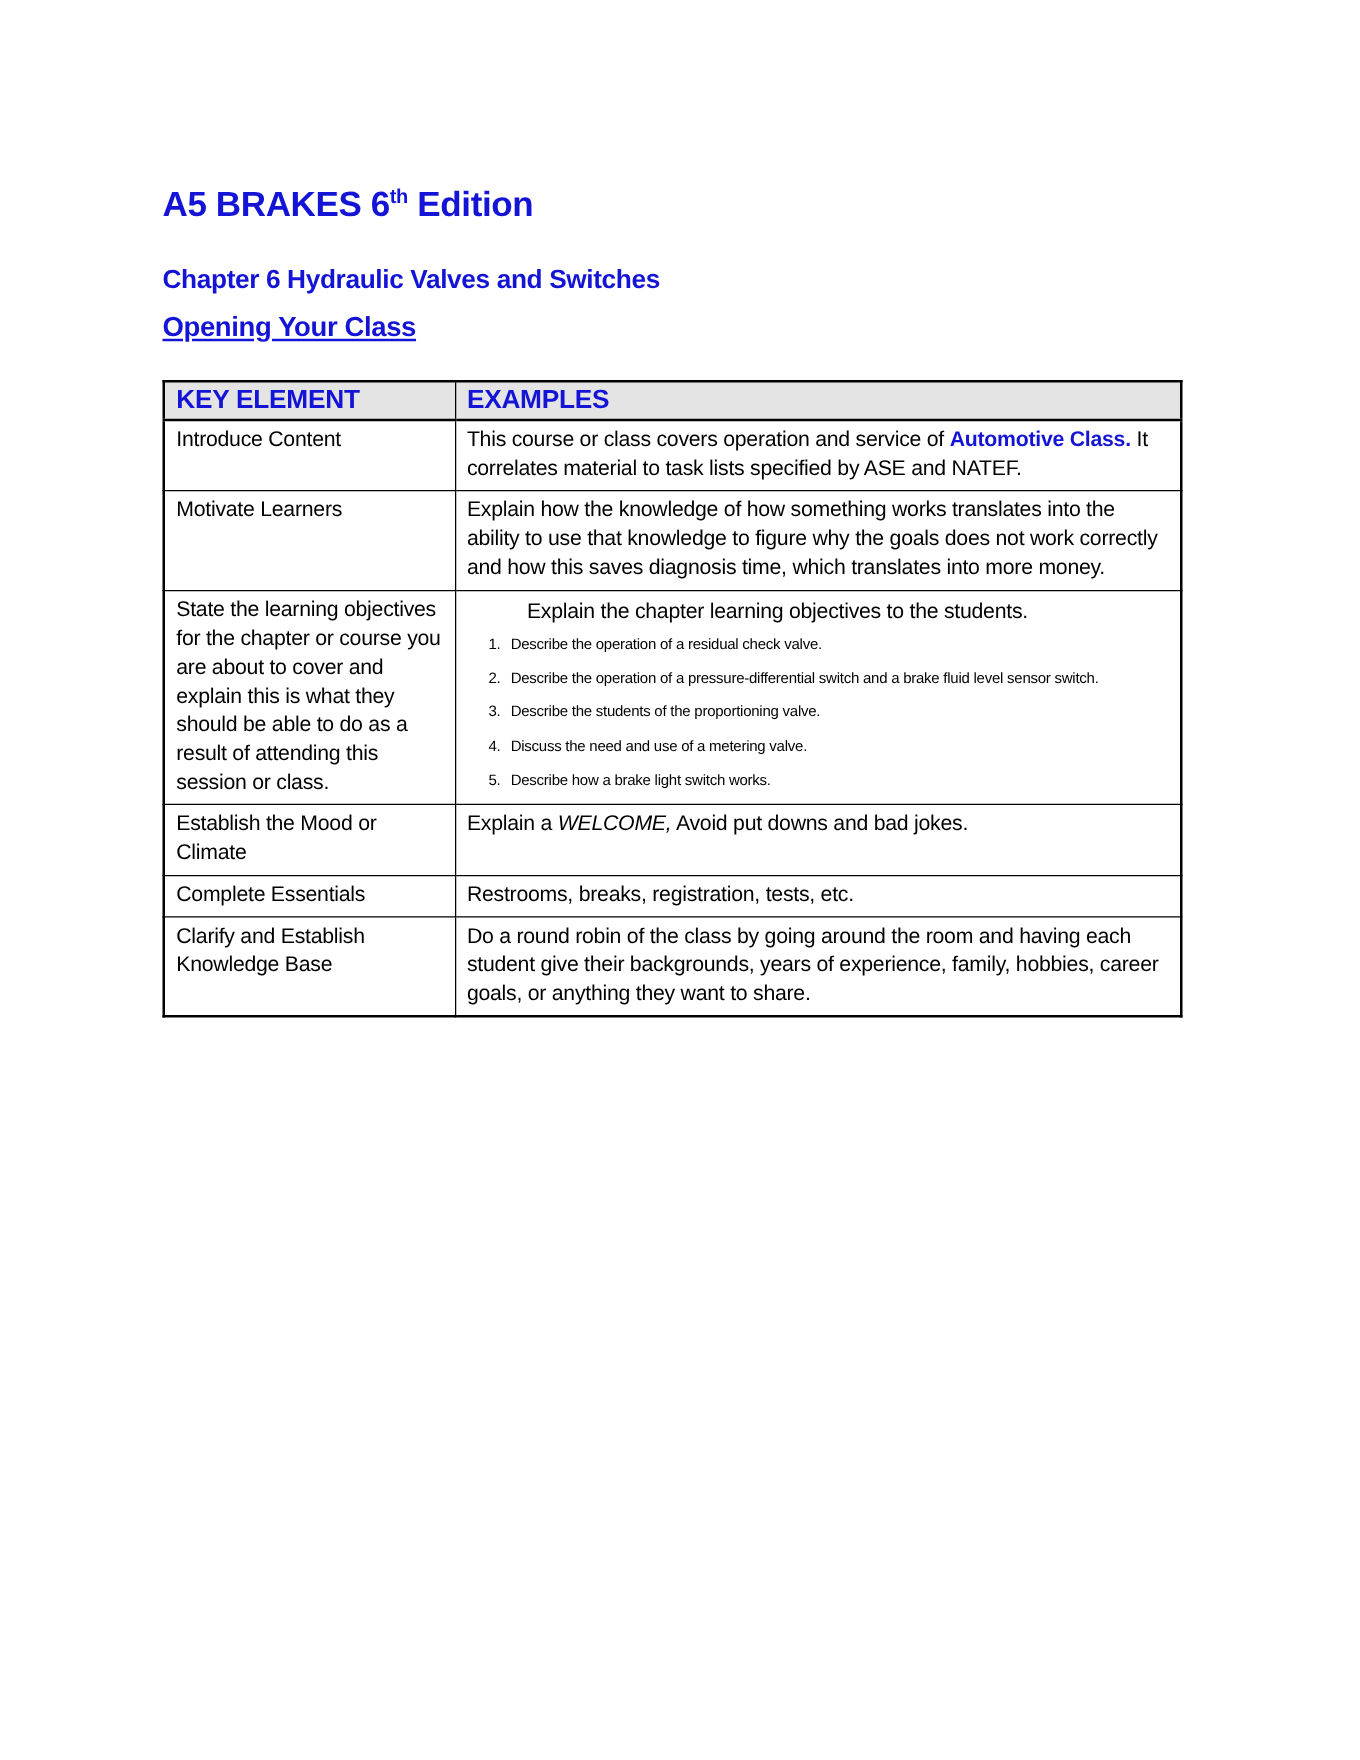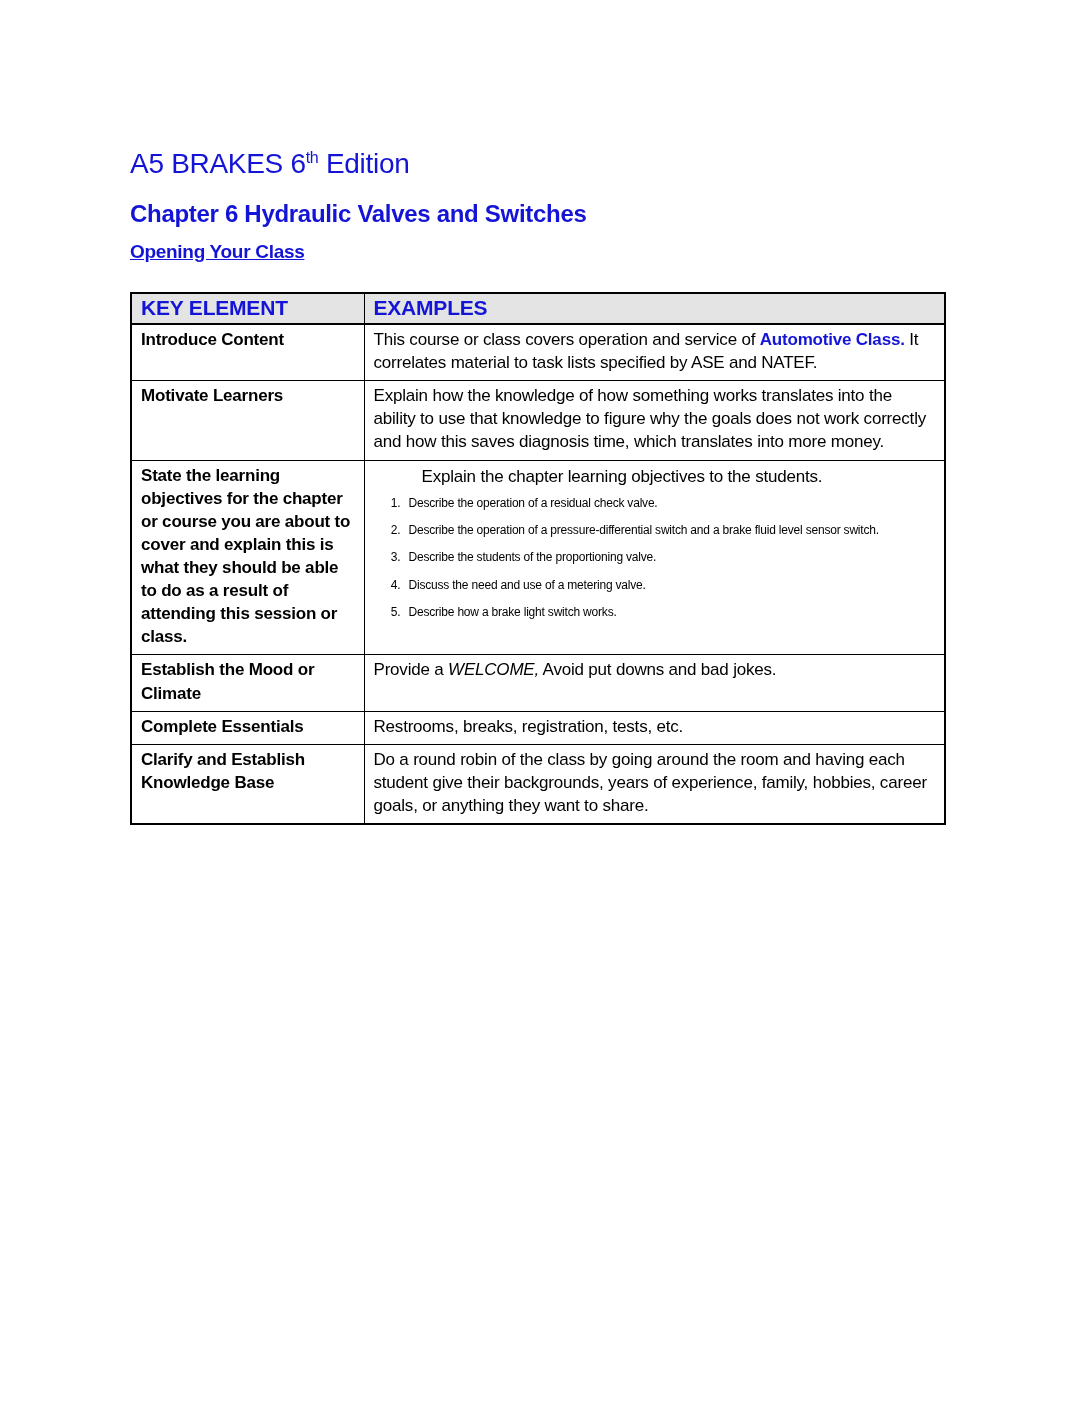--- a/index.html
+++ b/index.html
@@ -12,39 +12,39 @@
     overflow: hidden;
   }
   .page {
     width: 1088px;
     height: 1408px;
     padding: 148px 133px 0 130px;
   }
   .doc-title {
     color: var(--accent, #1414d6);
     font-size: 28px;
-    font-weight: normal;
+    font-weight: bold;
     letter-spacing: -0.3px;
-    margin-bottom: 20px;
+    margin-bottom: 32px;
   }
   .doc-title sup {
     font-size: 16px;
     vertical-align: super;
     line-height: 0;
   }
   .chapter-heading {
     color: var(--accent, #1414d6);
-    font-size: 24px;
+    font-size: 21px;
     font-weight: bold;
     letter-spacing: -0.3px;
     margin-bottom: 13px;
   }
   .section-heading {
     color: var(--accent, #1414d6);
-    font-size: 19px;
+    font-size: 22px;
     font-weight: bold;
     letter-spacing: -0.3px;
     text-decoration: underline;
     margin-bottom: 29px;
   }
   table.key-table {
     border-collapse: collapse;
     width: 816px;
     table-layout: fixed;
     border: 2px solid #000;
@@ -62,21 +62,21 @@
     border-bottom: 2px solid #000;
   }
   table.key-table td {
     border: 1px solid #000;
     vertical-align: top;
     font-size: 17px;
     line-height: 1.36;
     letter-spacing: -0.2px;
     padding: 3px 10px 6px 9px;
   }
-  td.key-cell { font-weight: bold; }
+  td.key-cell { font-weight: normal; }
   td.example-cell .intro { margin: 1px 0 7px 0; padding-left: 48px; }
   td.example-cell ol {
     margin: 0;
     padding-left: 30px;
     font-size: 12px;
   }
   td.example-cell ol li {
     margin-bottom: 11px;
     padding-left: 5px;
   }
@@ -122,21 +122,21 @@
               <li>Describe the operation of a residual check valve.</li>
               <li>Describe the operation of a pressure-differential switch and a brake fluid level sensor switch.</li>
               <li>Describe the students of the proportioning valve.</li>
               <li>Discuss the need and use of a metering valve.</li>
               <li>Describe how a brake light switch works.</li>
             </ol>
           </td>
         </tr>
         <tr>
           <td class="key-cell">Establish the Mood or Climate</td>
-          <td class="example-cell"><span>Provide a </span><span class="italic">WELCOME,</span><span> Avoid put downs and bad jokes.</span></td>
+          <td class="example-cell"><span>Explain a </span><span class="italic">WELCOME,</span><span> Avoid put downs and bad jokes.</span></td>
         </tr>
         <tr>
           <td class="key-cell">Complete Essentials</td>
           <td class="example-cell"><span>Restrooms, breaks, registration, tests, etc.</span></td>
         </tr>
         <tr>
           <td class="key-cell">Clarify and Establish Knowledge Base</td>
           <td class="example-cell"><span>Do a round robin of the class by going around the room and having each student give their backgrounds, years of experience, family, hobbies, career goals, or anything they want to share.</span></td>
         </tr>
       </tbody>

